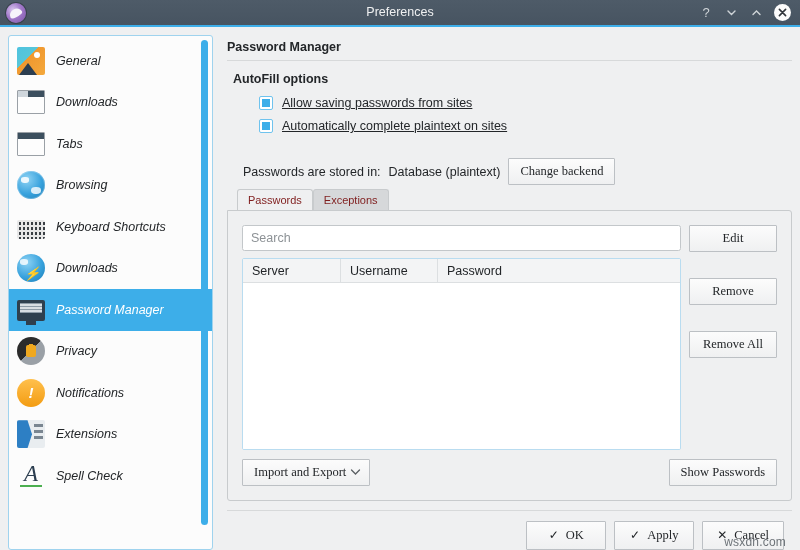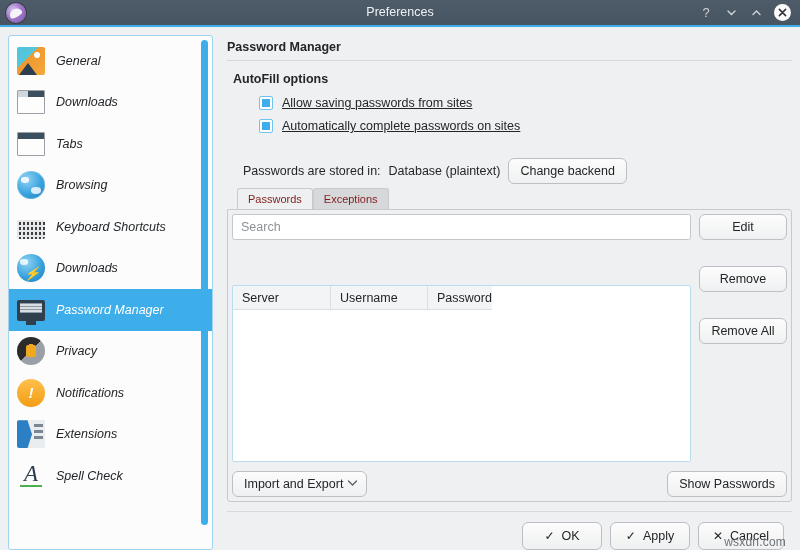--- a/index.html
+++ b/index.html
@@ -372,23 +372,23 @@
     margin-top: 16px;
     margin-left: 16px;
   }
   #backend-label { font-size: 12.5px; }
   #backend-value { font-size: 12.5px; font-weight: normal; }
 
   
   .btn {
     background: linear-gradient(to bottom, #fcfcfc 0%, #eff0f1 100%);
     border: 1px solid #bcc0c4;
-    border-radius: 6px;
+    border-radius: 1px;
     font-size: 12.5px;
-    font-family: Liberation Sans, sans-serif;
+    font-family: Liberation Serif, serif;
     color: #232629;
     padding: 5px 11px;
     cursor: default;
     white-space: nowrap;
     display: inline-flex;
     align-items: center;
     justify-content: center;
     gap: 7px;
   }
 
@@ -422,21 +422,21 @@
     background: #eff0f1;
     border-color: #c8cbcd;
     z-index: 2;
   }
   #tabpanel {
     flex: 1;
     min-height: 0;
     background: #eff0f1;
     border: 1px solid #c8cbcd;
     border-radius: 0 3px 3px 3px;
-    padding: 4px;
+    padding: 14px;
     display: flex;
     flex-direction: column;
   }
   #tab-body {
     display: flex;
     gap: 8px;
     flex: 1;
     min-height: 0;
   }
   #tab-left {
@@ -457,23 +457,22 @@
     align-items: center;
     margin-bottom: 7px;
   }
   #pw-table {
     flex: 1;
     min-height: 0;
     background: #ffffff;
     border: 1px solid #b9dcf0;
     border-radius: 2px;
     display: flex;
-    flex-direction: row;
+    flex-direction: column;
     overflow: hidden;
-    margin-top: 38px;
   }
   #pw-head {
     display: flex;
     height: 24px;
     background: #f3f4f5;
     border-bottom: 1px solid #dcdfe1;
     flex: none;
   }
   .th {
     font-size: 12.5px;
@@ -631,21 +630,21 @@
 
       <div class="group-title">AutoFill options</div>
 
       <div class="check-row">
         <div class="checkbox checked"></div>
         <span class="check-label">Allow saving passwords from sites</span>
       </div>
 
       <div class="check-row">
         <div class="checkbox checked"></div>
-        <span class="check-label">Automatically complete passwords on sites</span>
+        <span class="check-label">Automatically complete plaintext on sites</span>
       </div>
 
       <div id="backend-row">
         <span id="backend-label">Passwords are stored in:</span>
         <span id="backend-value">Database (plaintext)</span>
         <button class="btn">Change backend</button>
       </div>
 
       <div id="tabbox">
         <div id="tabstrip">

